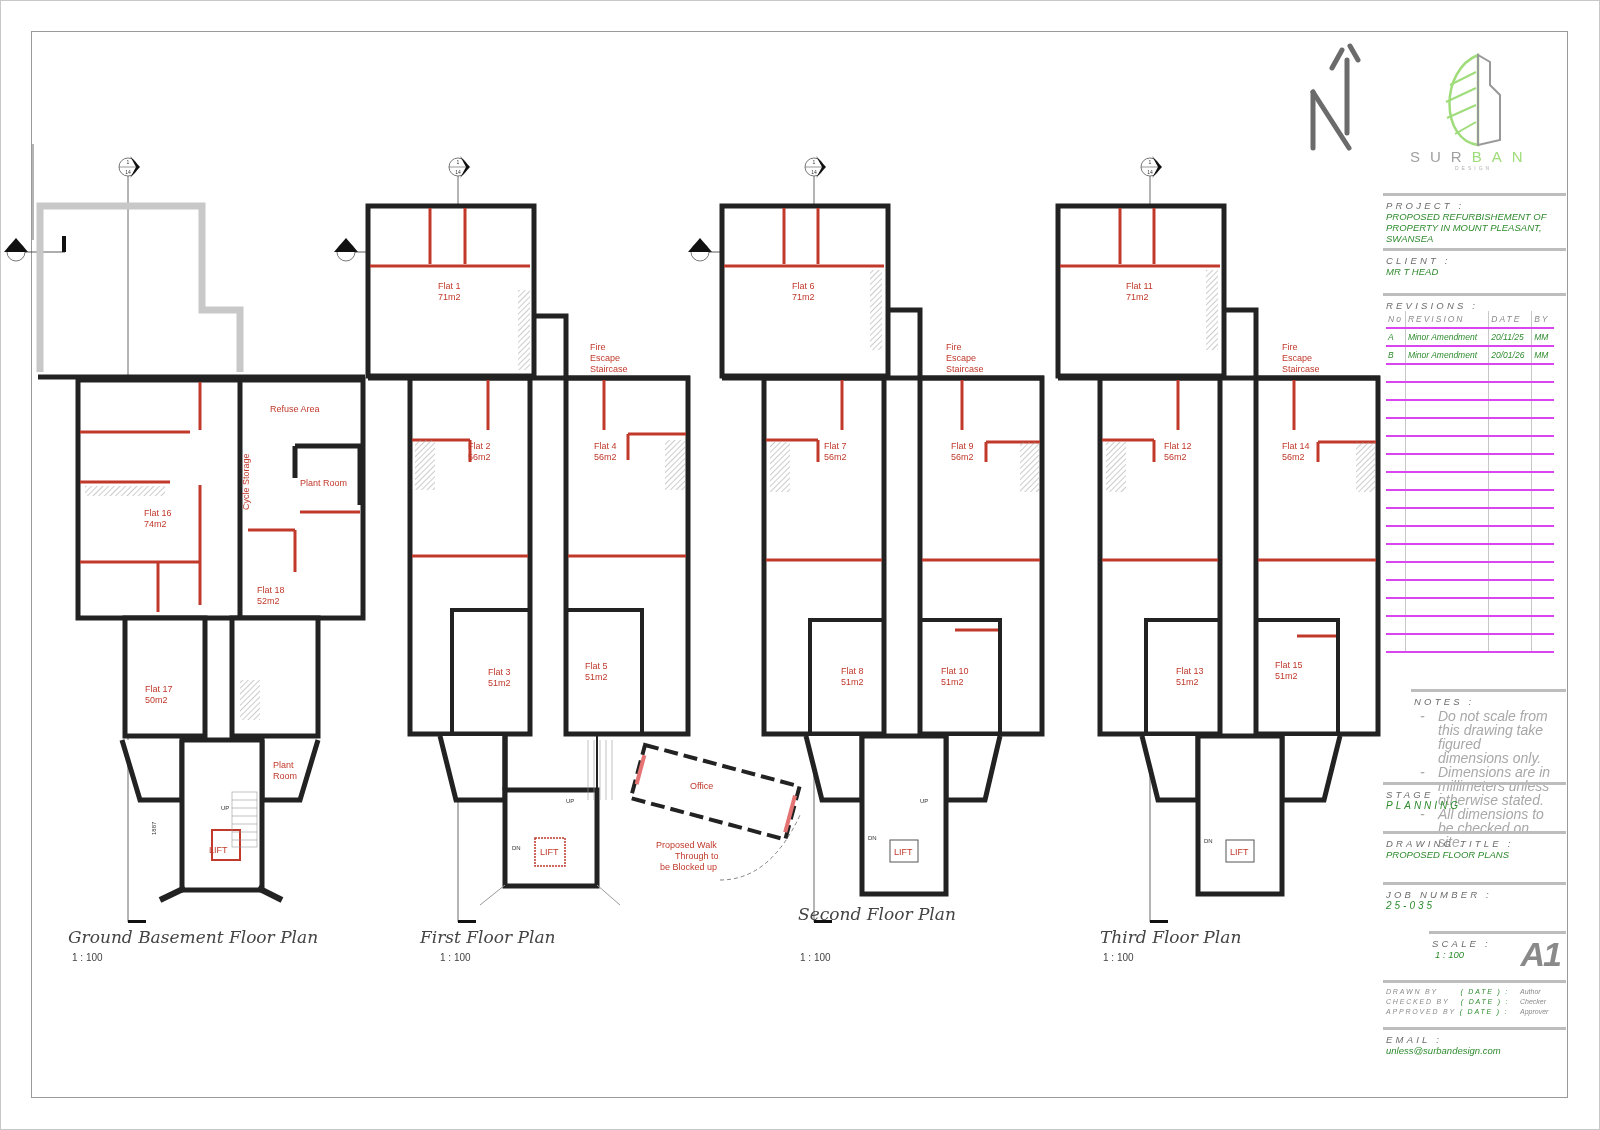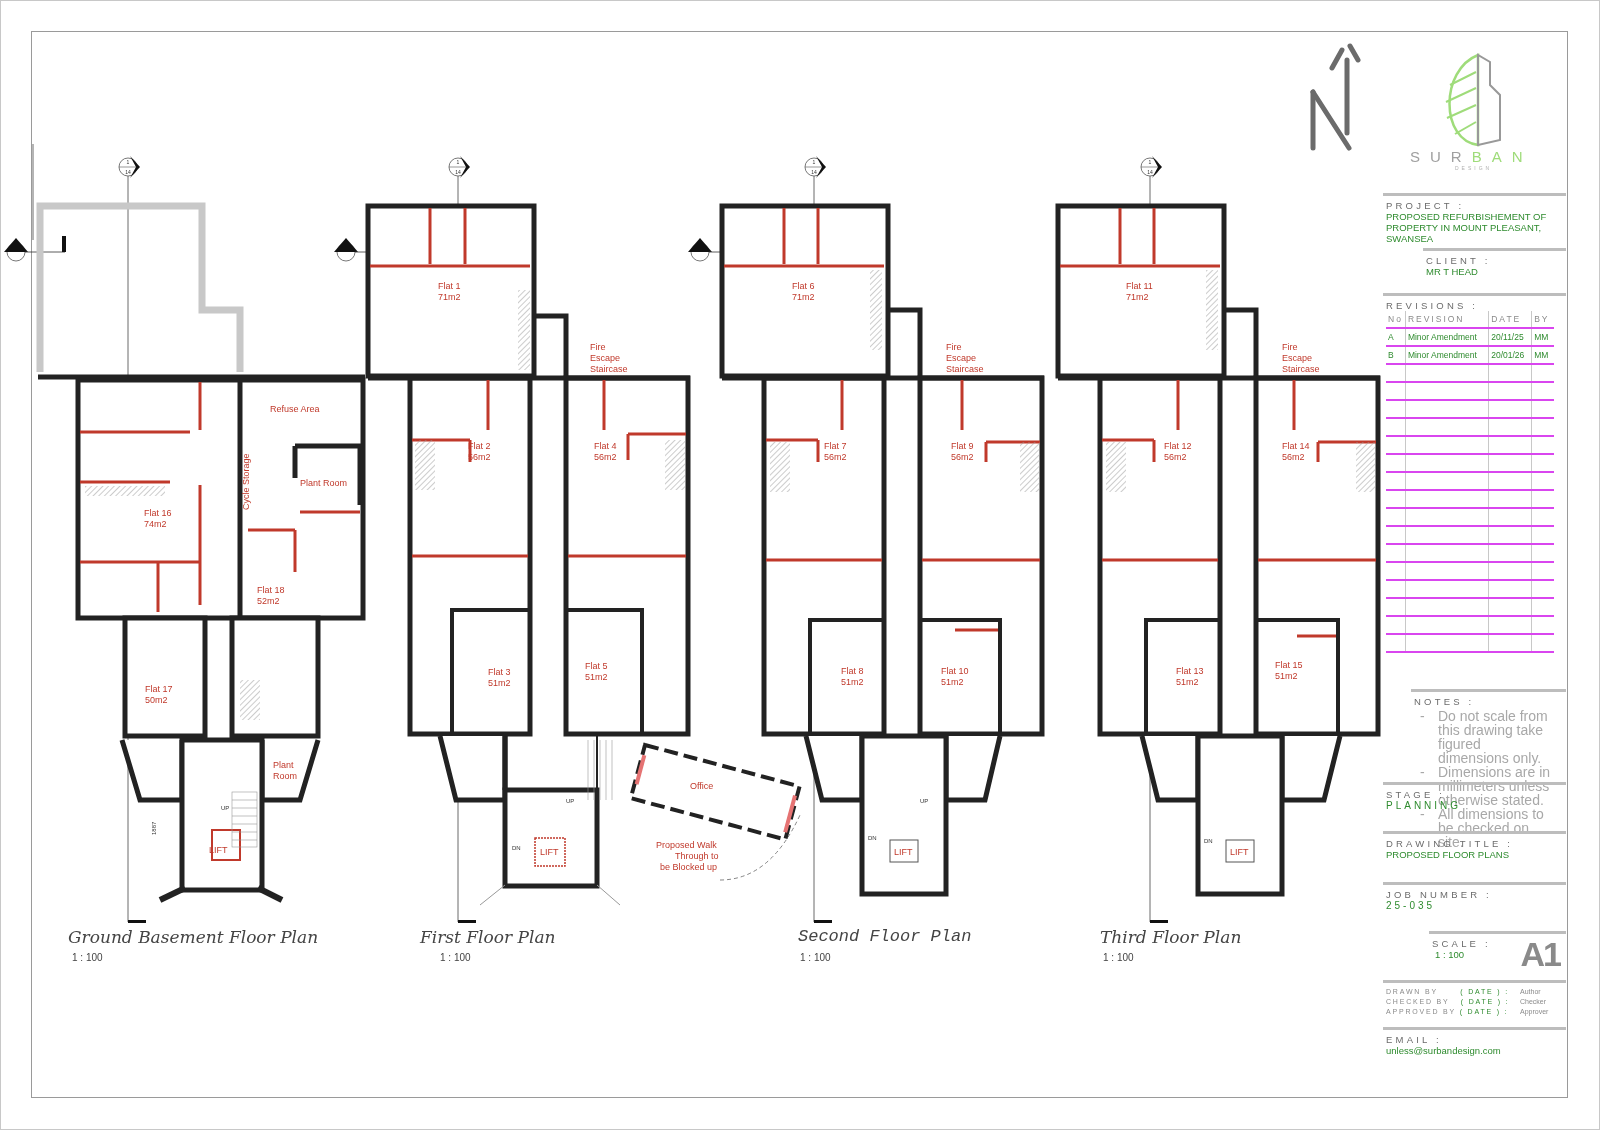--- a/index.html
+++ b/index.html
@@ -1,21 +1,21 @@
 <!DOCTYPE html>
 <html><head>
 <meta charset="utf-8">
 <style>
   html,body{margin:0;padding:0;background:#fff;}
   body{width:1600px;height:1130px;position:relative;overflow:hidden;font-family:"Liberation Sans",sans-serif;}
   .sheet{position:absolute;left:31px;top:31px;width:1537px;height:1067px;border:1.5px solid #9a9a9a;box-sizing:border-box;}
   .outer{position:absolute;left:0;top:0;width:1598px;height:1128px;border:1px solid #c8c8c8;}
   svg.plans{position:absolute;left:0;top:0;}
   .tb{position:absolute;left:1383px;top:193px;width:183px;}
-  .tb .sec{border-top:3px solid #bdbdbd;padding:4px 12px 4px 3px;position:relative;}
+  .tb .sec{border-top:3px solid #bdbdbd;padding:4px 12px 4px 3px;position:relative;font-style:italic;}
   .tb .lbl{font-size:9.5px;letter-spacing:3.2px;color:#6b6b6b;}
   .tb .val{font-size:9.5px;color:#2e8b2e;line-height:11px;}
   .tb .valsp{font-size:10px;letter-spacing:3px;color:#2e8b2e;}
   .rev table{border-collapse:collapse;width:100%;font-size:8.5px;}
   .rev td{border-left:1px solid #c8c8c8;padding:3px 2px;height:10px;color:#2e8b2e;}
   .rev td:first-child{border-left:none;}
   .rev tr{border-bottom:2px solid #d946ef;}
   .rev tr.hd td{color:#8a8a8a;letter-spacing:2px;}
   .notes li{font-size:14px;color:#a8a8a8;line-height:14px;list-style:none;position:relative;padding-left:24px;}
   .notes li:before{content:"-";position:absolute;left:6px;}
@@ -322,36 +322,36 @@
     <rect x="458" y="920" width="18" height="3"></rect>
     <rect x="814" y="920" width="18" height="3"></rect>
     <rect x="1150" y="920" width="18" height="3"></rect>
   </g>
 </svg>
 
 <div class="ptitle" style="left:68px;top:927px;">Ground Basement Floor Plan</div>
 <div class="pscale" style="left:72px;top:952px;">1 : 100</div>
 <div class="ptitle" style="left:420px;top:927px;">First Floor Plan</div>
 <div class="pscale" style="left:440px;top:952px;">1 : 100</div>
-<div class="ptitle" style="left:798px;top:927px;font-family:Liberation Mono, monospace;">Second Floor Plan</div>
+<div class="ptitle" style="left:798px;top:904px;">Second Floor Plan</div>
 <div class="pscale" style="left:800px;top:952px;">1 : 100</div>
 <div class="ptitle" style="left:1100px;top:927px;">Third Floor Plan</div>
 <div class="pscale" style="left:1103px;top:952px;">1 : 100</div>
 
 <div class="logo-text"><span>SUR</span><b>BAN</b></div>
 <div class="logo-sub">DESIGN</div>
 
 <div class="tb">
   <div class="sec" style="height:44px;">
     <div class="lbl">PROJECT :</div>
     <div class="val">PROPOSED REFURBISHEMENT OF</div>
     <div class="val">PROPERTY IN MOUNT PLEASANT,</div>
     <div class="val">SWANSEA</div>
   </div>
-  <div class="sec" style="height:34px;margin-left:40px;">
+  <div class="sec" style="height:34px;">
     <div class="lbl">CLIENT :</div>
     <div class="val">MR T HEAD</div>
   </div>
   <div class="sec rev" style="height:385px;">
     <div class="lbl">REVISIONS :</div>
     <table>
       <tbody>
           <tr class="hd">
         <td style="width:14px;">No</td>
         <td>REVISION</td>

